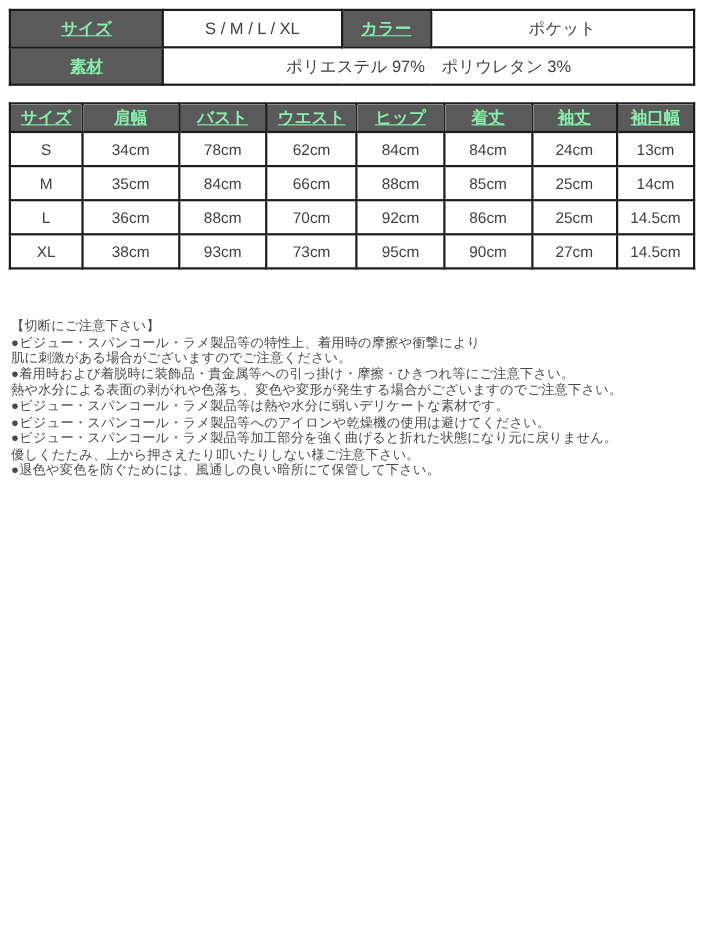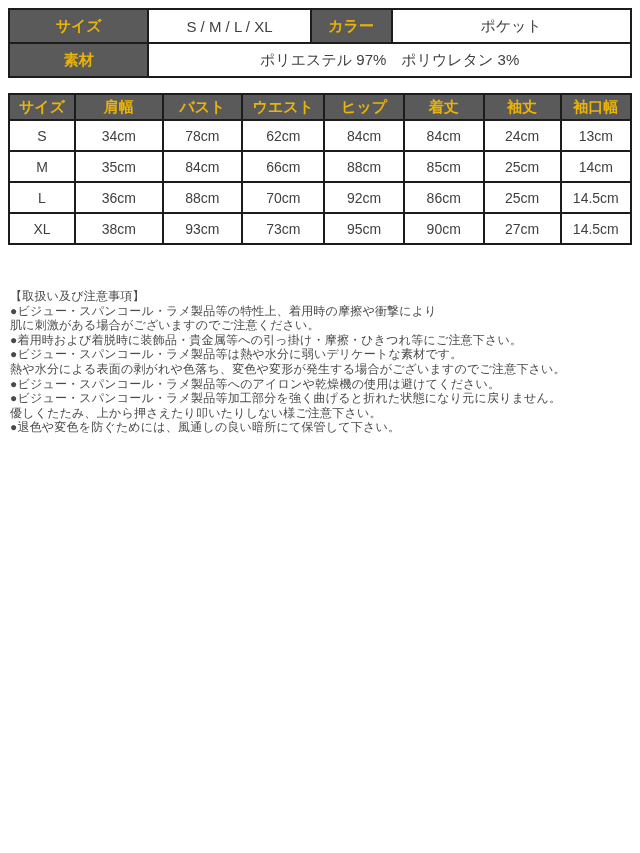--- a/index.html
+++ b/index.html
@@ -23,22 +23,23 @@
     border: 2px solid #1c1c1c;
     text-align: center;
     vertical-align: middle;
     overflow: hidden;
     white-space: nowrap;
     padding: 0;
     font-weight: normal;
   }
   .hd {
     background: #5a5a5a;
-    color: #eab308;
+    color: #86efac;
     font-weight: bold;
+    text-decoration: underline;
   }
   .val { color: #404040; background: #ffffff; }
 
   .t1 { margin-top: 8px; font-size: 15px; }
   .t1 tr { height: 34px; }
 
   .t2 { margin-top: 15px; }
   .t2 .hrow { height: 26px; font-size: 15px; }
   .t2 .drow { height: 31px; font-size: 14px; }
 
@@ -143,25 +144,25 @@
       <td class="val">90cm</td>
       <td class="val">27cm</td>
       <td class="val">14.5cm</td>
     </tr>
   </tbody>
     </table>
 
 
 
   <div class="notes">
-    <div>【取扱い及び注意事項】</div>
+    <div>【切断にご注意下さい】</div>
     <div>●ビジュー・スパンコール・ラメ製品等の特性上、着用時の摩擦や衝撃により</div>
     <div>肌に刺激がある場合がございますのでご注意ください。</div>
     <div>●着用時および着脱時に装飾品・貴金属等への引っ掛け・摩擦・ひきつれ等にご注意下さい。</div>
+    <div>熱や水分による表面の剥がれや色落ち、変色や変形が発生する場合がございますのでご注意下さい。</div>
     <div>●ビジュー・スパンコール・ラメ製品等は熱や水分に弱いデリケートな素材です。</div>
-    <div>熱や水分による表面の剥がれや色落ち、変色や変形が発生する場合がございますのでご注意下さい。</div>
     <div>●ビジュー・スパンコール・ラメ製品等へのアイロンや乾燥機の使用は避けてください。</div>
     <div>●ビジュー・スパンコール・ラメ製品等加工部分を強く曲げると折れた状態になり元に戻りません。</div>
     <div>優しくたたみ、上から押さえたり叩いたりしない様ご注意下さい。</div>
     <div>●退色や変色を防ぐためには、風通しの良い暗所にて保管して下さい。</div>
   </div>
 
 </div>
 
 </body></html>

